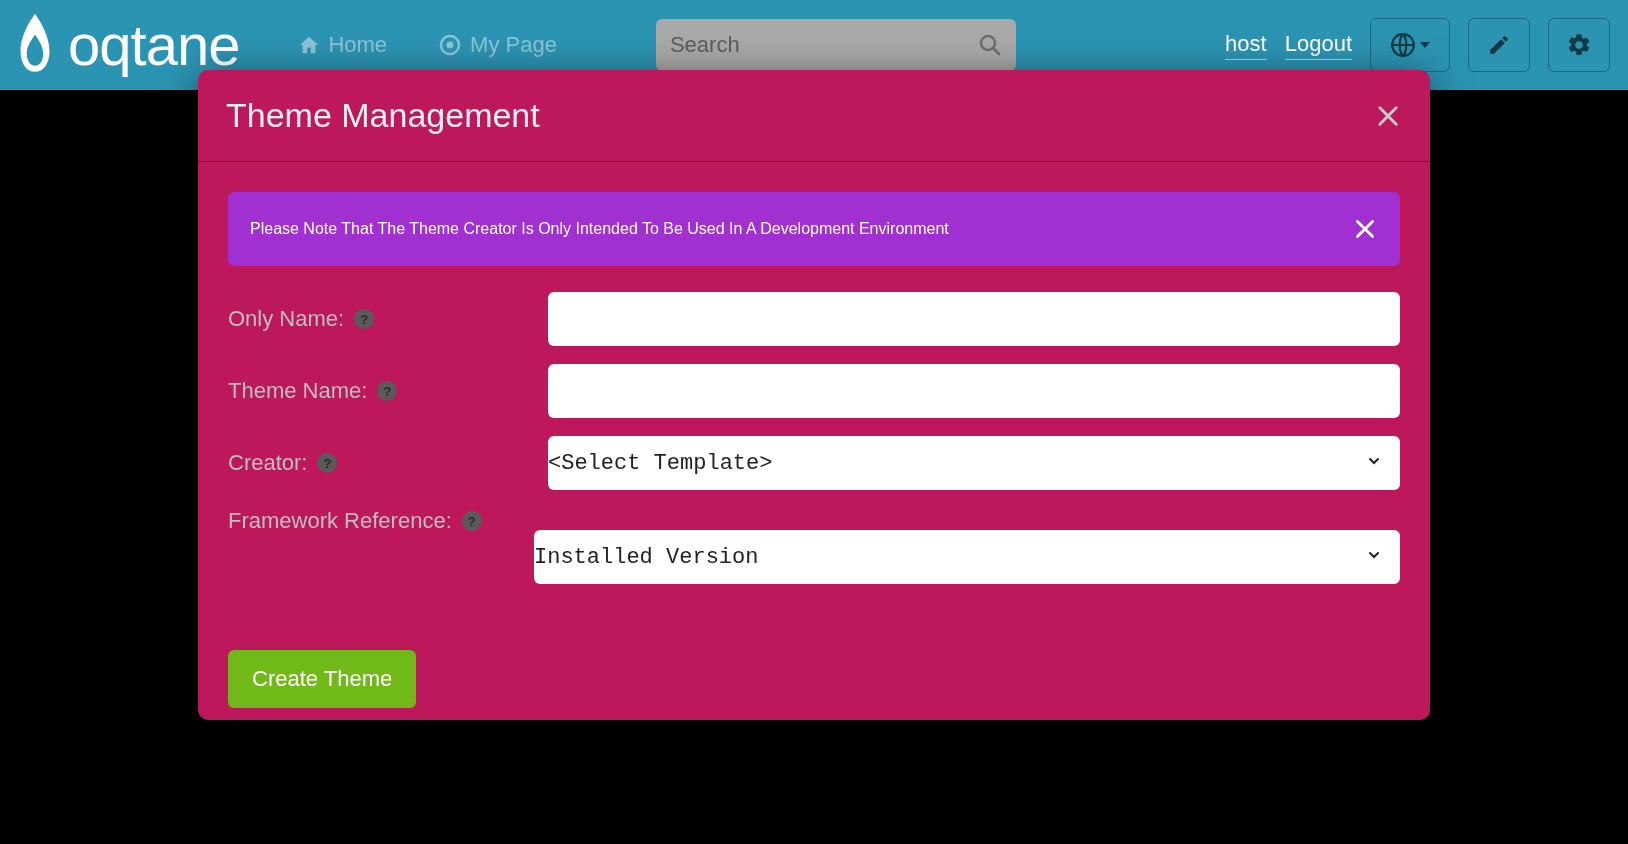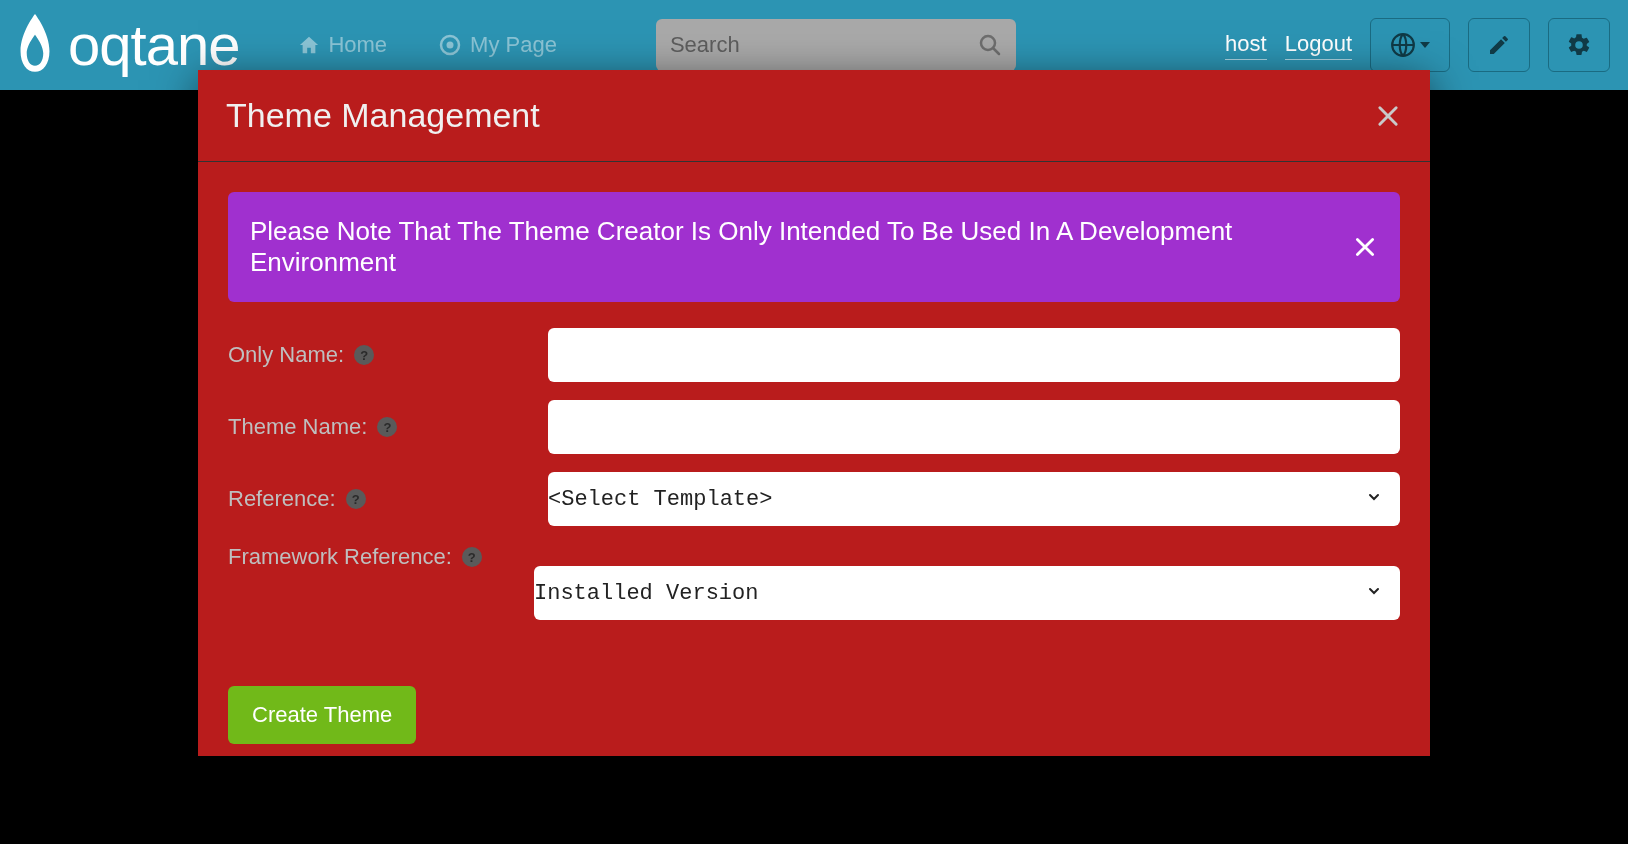--- a/index.html
+++ b/index.html
@@ -96,22 +96,22 @@
     border-top: 6px solid #103a46;
   }
 
   
   .modal {
     position: absolute;
     top: 70px;
     left: 50%;
     transform: translateX(-50%);
     width: 1232px;
-    background: #b91c1c;
-    border-radius: 0;
+    background: #be185d;
+    border-radius: 10px;
     color: #e6e6e6;
     z-index: 10;
     box-shadow: 0 10px 40px rgba(0,0,0,.6);
   }
   .modal-header {
     display: flex;
     align-items: center;
     justify-content: space-between;
     padding: 26px 28px;
     border-bottom: 1px solid #333;
@@ -119,21 +119,21 @@
   .modal-title { font-size: 34px; font-weight: 400; color: #f0f0f0; }
   .modal-close { color: #c9c9c9; cursor: pointer; display: inline-flex; }
 
   .modal-body { padding: 30px 30px 24px 30px; }
 
   .alert {
     background: #a030cf;
     color: #fff;
     border-radius: 6px;
     padding: 24px 22px;
-    font-size: 26px;
+    font-size: 16px;
     display: flex;
     align-items: center;
     justify-content: space-between;
     margin-bottom: 26px;
   }
   .alert .close-x { color: #fff; cursor: pointer; display: inline-flex; }
 
   .form-row {
     display: flex;
     align-items: center;
@@ -317,21 +317,21 @@
     <div class="form-row">
       <div class="form-label">
         <span>Theme Name:</span>
         <span class="help-dot">?</span>
       </div>
       <input class="form-control" type="text" value="" style="">
     </div>
 
     <div class="form-row">
       <div class="form-label">
-        <span>Reference:</span>
+        <span>Creator:</span>
         <span class="help-dot">?</span>
       </div>
       <div class="select-wrap">
         <button class="form-control">&lt;Select Template&gt;</button>
         <span class="chev">
           <svg width="16" height="16" viewBox="0 0 24 24">
               <path fill="none" stroke="currentColor" stroke-width="3" stroke-linecap="round" d="M6 9 L12 15 L18 9"></path>
             </svg>
         </span>
       </div>

